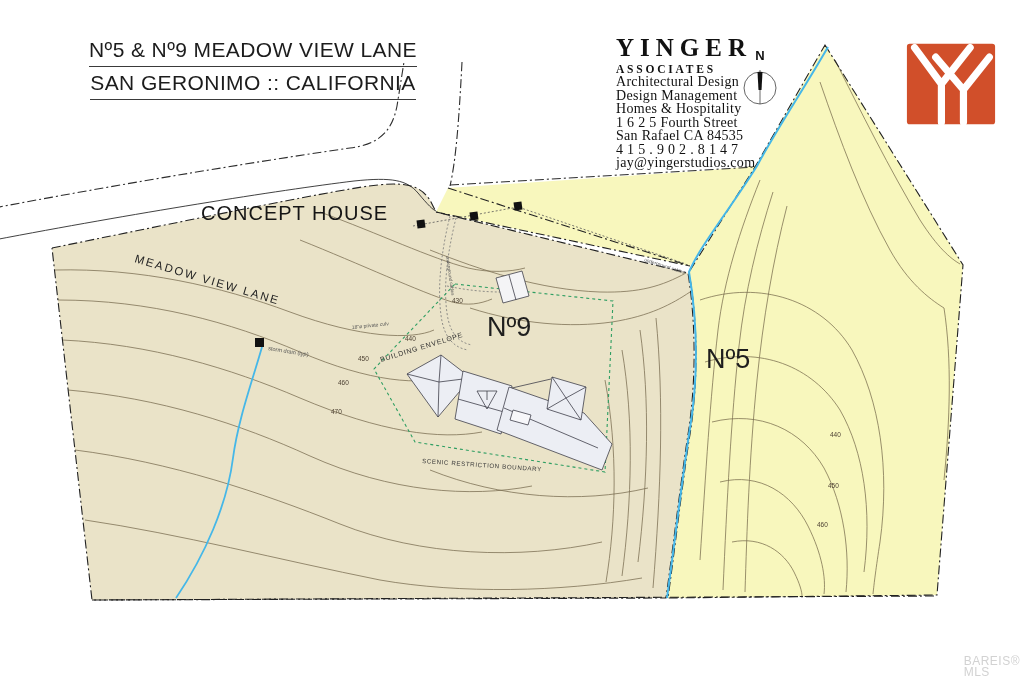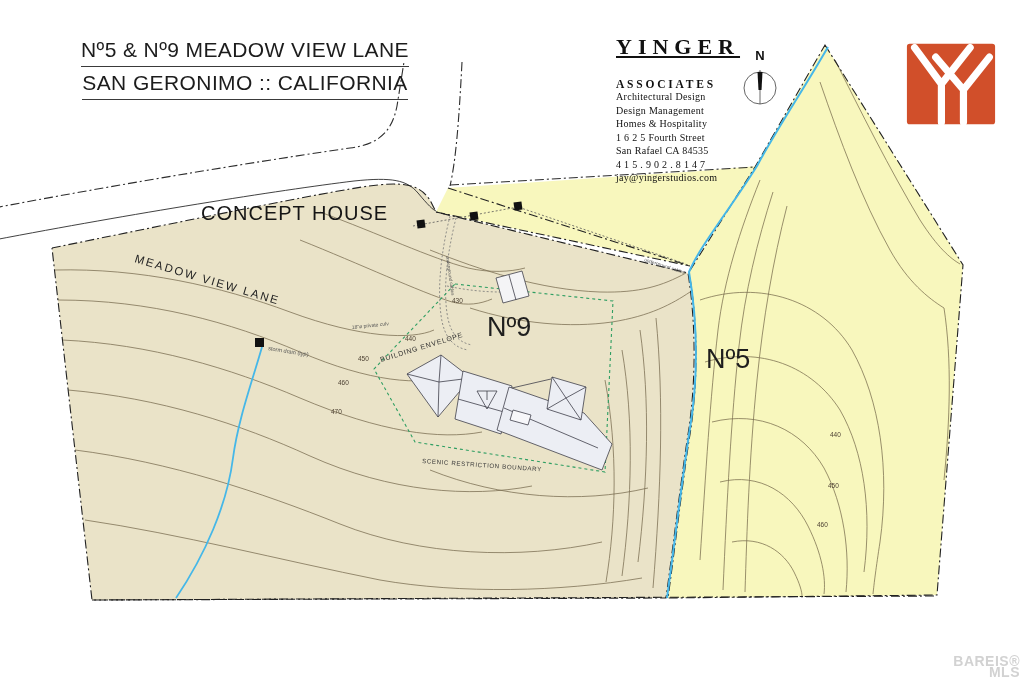--- a/index.html
+++ b/index.html
@@ -1,35 +1,35 @@
 <!DOCTYPE html>
 <html><head>
 <meta charset="utf-8">
 <style>
   html,body{margin:0;padding:0;background:#888;}
   .page{position:relative;width:1024px;height:682px;background:#ffffff;overflow:hidden;
         font-family:"Liberation Sans",sans-serif;}
   .map-layer{position:absolute;left:0;top:0;width:1024px;height:682px;}
   
-  .title-block{position:absolute;left:80px;top:34px;width:330px;text-align:center;
+  .title-block{position:absolute;left:88px;top:34px;width:330px;text-align:center;
                color:#1c1c1c;font-size:21px;letter-spacing:.4px;line-height:31px;font-weight:500;}
   .title-block .u{display:inline-block;border-bottom:1.5px solid #3a3a3a;padding-bottom:1px;}
   
   .firm{position:absolute;left:616px;top:34px;color:#111;font-family:"Liberation Serif",serif;}
-  .firm-name{font-size:22px;font-weight:bold;letter-spacing:6px;text-decoration:underline;}
-  .firm-sub{font-size:11.5px;font-weight:bold;letter-spacing:2.8px;margin-top:18px;}
-  .firm-line{font-size:10px;letter-spacing:.3px;line-height:13.5px;}
+  .firm-name{font-size:25px;font-weight:bold;letter-spacing:6px;}
+  .firm-sub{font-size:11.5px;font-weight:bold;letter-spacing:2.8px;margin-top:1px;}
+  .firm-line{font-size:14px;letter-spacing:.3px;line-height:13.5px;}
   .firm-line:first-of-type{margin-top:2px;}
   
   .compass{position:absolute;left:738px;top:46px;width:44px;height:70px;}
   
   .logo{position:absolute;left:903px;top:38px;width:96px;height:92px;}
   
-  .watermark{position:absolute;right:4px;bottom:4px;text-align:right;color:#d2d2d2;
-             font-size:14px;font-weight:bold;line-height:11px;letter-spacing:.5px;}
+  .watermark{position:absolute;right:4px;bottom:4px;color:#d2d2d2;
+             font-size:12px;font-weight:normal;line-height:11px;letter-spacing:.5px;}
   svg text{font-family:"Liberation Sans",sans-serif;}
 </style>
 </head>
 <body>
 
 <div class="page">
 
   <div class="map-layer">
     <svg width="1024" height="682" viewBox="0 0 1024 682">
 

